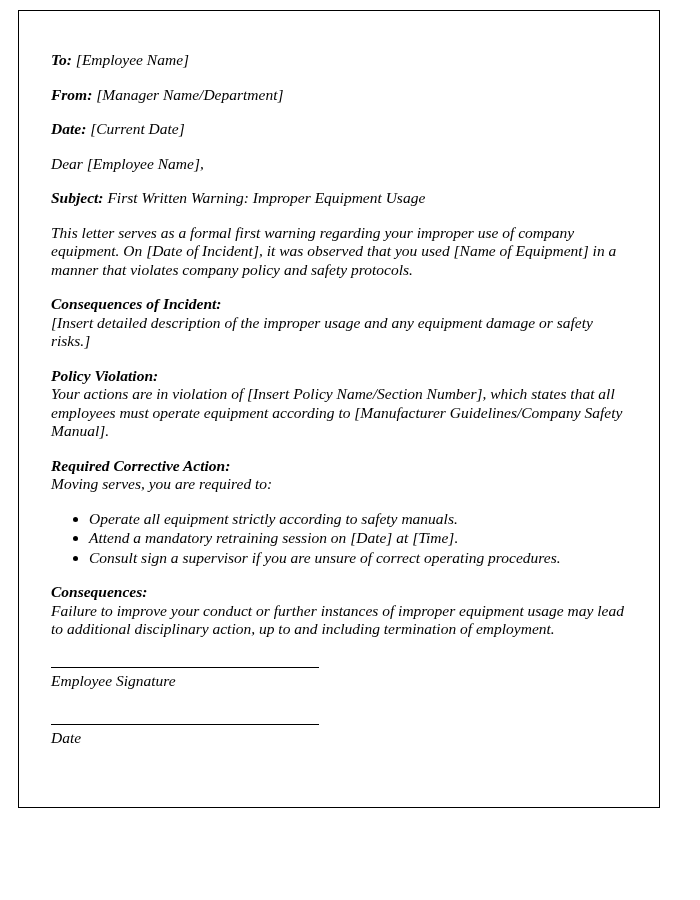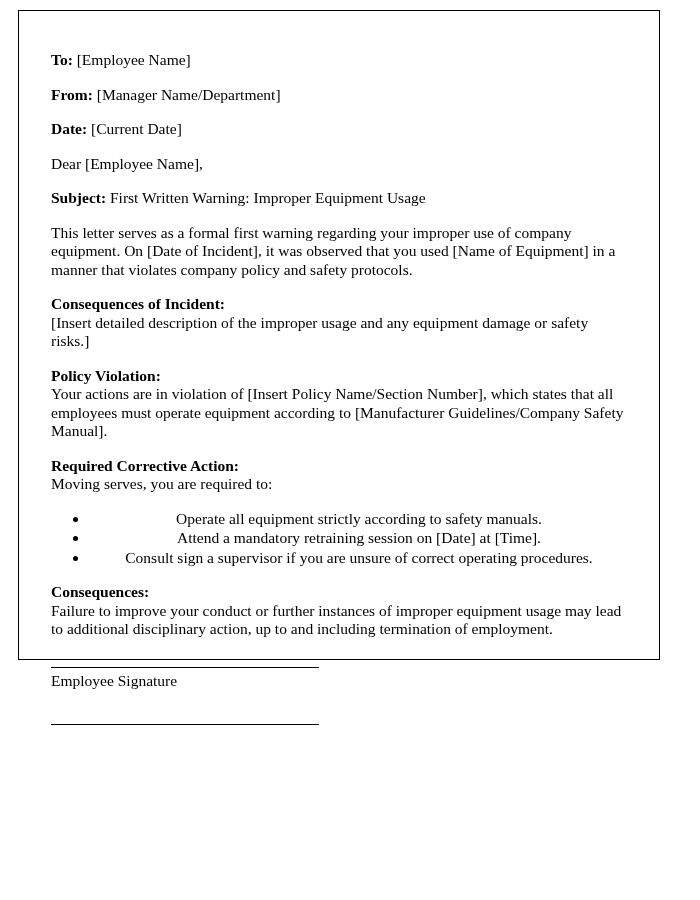--- a/index.html
+++ b/index.html
@@ -16,35 +16,35 @@
     width: 700px;
     height: 900px;
     background: #ffffff;
     overflow: hidden;
   }
   .page {
     position: absolute;
     left: 18px;
     top: 10px;
     width: 642px;
-    height: 650px;
+    height: 798px;
     border: 1px solid #000000;
     background: #ffffff;
     padding: 40px 30px 0 32px;
+    font-style: italic;
   }
   .para {
     margin-bottom: 16px;
     line-height: 18.5px;
   }
   .bold { font-weight: bold; }
   ul.bullets {
     margin: 0 0 16px 0;
     padding-left: 38px;
     line-height: 18.5px;
-    text-align: center;
   }
   ul.bullets li {
     margin-bottom: 1px;
   }
   .sig-block {
     margin-top: 28px;
   }
   .sig-line {
     width: 268px;
     height: 0;
@@ -101,16 +101,17 @@
       <div class="bold">Consequences:</div>
       <div>Failure to improve your conduct or further instances of improper equipment usage may lead to additional disciplinary action, up to and including termination of employment.</div>
     </div>
 
 
     <div class="sig-block">
       <div class="sig-line"></div>
       <div class="sig-label">Employee Signature</div>
       <div class="sig-gap"></div>
       <div class="sig-line"></div>
+      <div class="sig-label">Date</div>
     </div>
 
   </div>
 </div>
 
 </body></html>

